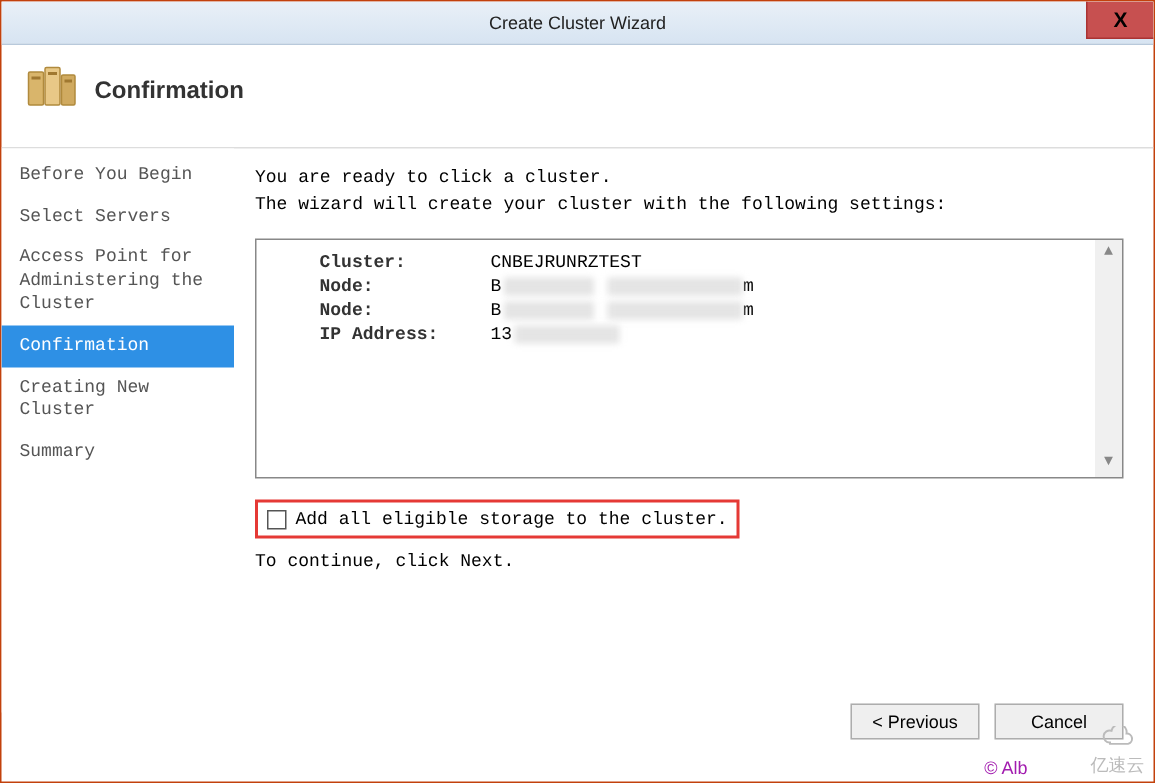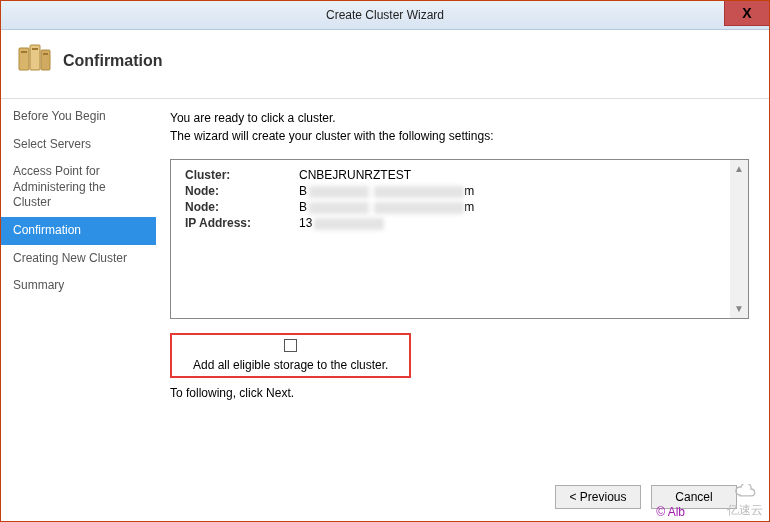--- a/index.html
+++ b/index.html
@@ -62,20 +62,21 @@
   }
   .header-title {
     font-size: 16px;
     font-weight: bold;
     color: #333;
   }
   .body-area {
     display: flex;
     height: calc(100% - 28px - 68px - 48px);
     position: relative;
+    font-family: Liberation Mono, monospace;
   }
   .sidebar {
     width: 155px;
     flex-shrink: 0;
     padding-top: 4px;
     background: #fff;
   }
   .sidebar-item {
     padding: 6px 10px 6px 12px;
     color: #555;
@@ -126,63 +127,63 @@
   .settings-row {
     display: flex;
     gap: 4px;
     margin-bottom: 2px;
     align-items: center;
   }
   .settings-label {
     width: 110px;
     font-weight: bold;
     color: #333;
+    margin-left: 28px;
   }
   .settings-value {
     flex: 1;
   }
   .redacted {
     display: inline-block;
     background: #e4e4e4;
     height: 12px;
     vertical-align: middle;
     margin-left: 2px;
     filter: blur(2px);
     border-radius: 1px;
   }
   .checkbox-row {
     margin-top: 14px;
     display: inline-flex;
     align-items: center;
     gap: 6px;
-    padding: 4px 21px;
+    padding: 4px 6px;
     border: 2px solid #e53935;
-    flex-direction: column;
   }
   .checkbox-box {
     width: 13px;
     height: 13px;
     border: 1px solid #555;
     background: #fff;
     box-sizing: border-box;
   }
   .continue-text {
     margin-top: 8px;
   }
   .footer {
     position: absolute;
     left: 0;
     right: 0;
-    bottom: 0;
+    bottom: 16px;
     height: 48px;
     display: flex;
     align-items: center;
     justify-content: flex-end;
     gap: 10px;
-    padding-right: 32px;
+    padding-right: 20px;
     box-sizing: border-box;
   }
   .btn {
     min-width: 86px;
     height: 24px;
     background: #efefef;
     border: 1px solid #adadad;
     font-size: 12px;
     display: flex;
     align-items: center;
@@ -276,21 +277,21 @@
           <span class="scroll-arrow">▲</span>
           <span class="scroll-arrow">▼</span>
         </div>
       </div>
 
       <div class="checkbox-row">
         <span class="checkbox-box"></span>
         <span>Add all eligible storage to the cluster.</span>
       </div>
 
-      <div class="continue-text">To following, click Next.</div>
+      <div class="continue-text">To continue, click Next.</div>
     </div>
 
   </div>
 
   <div class="footer">
     <div class="btn">&lt; Previous</div>
     <div class="btn">Cancel</div>
   </div>
 
   <div class="watermark-left">© Alb</div>

